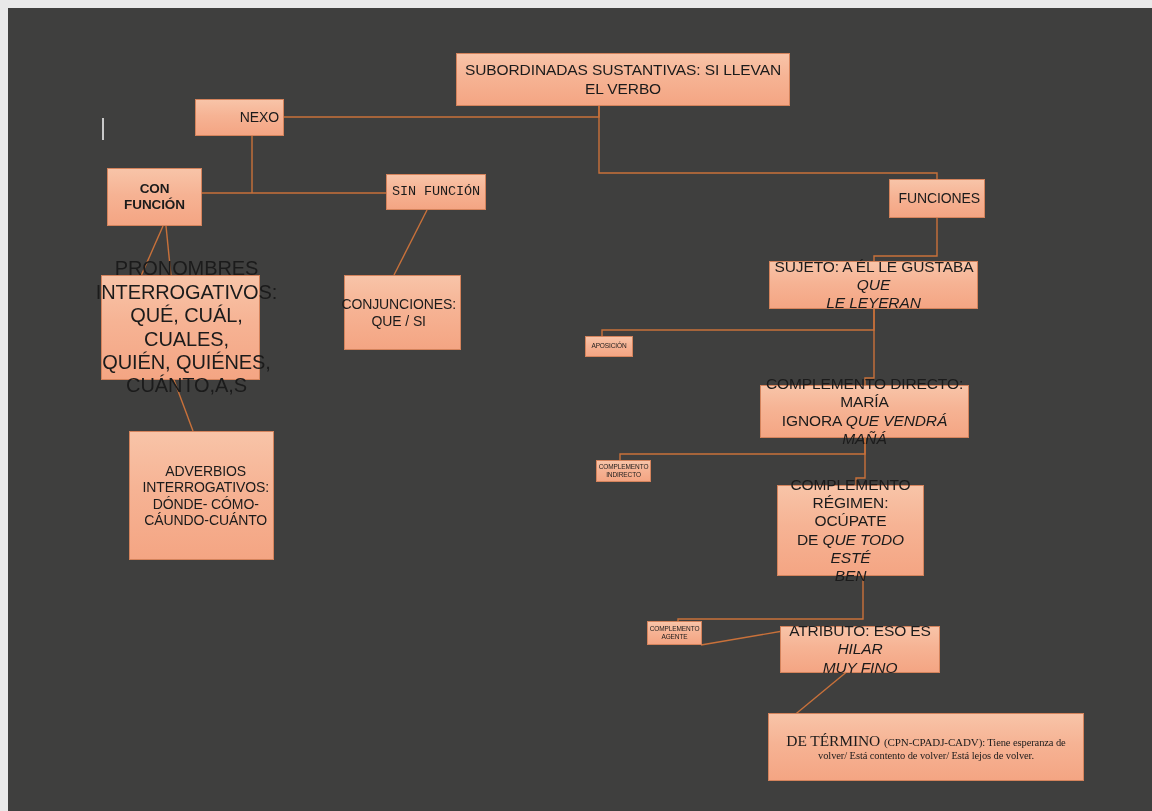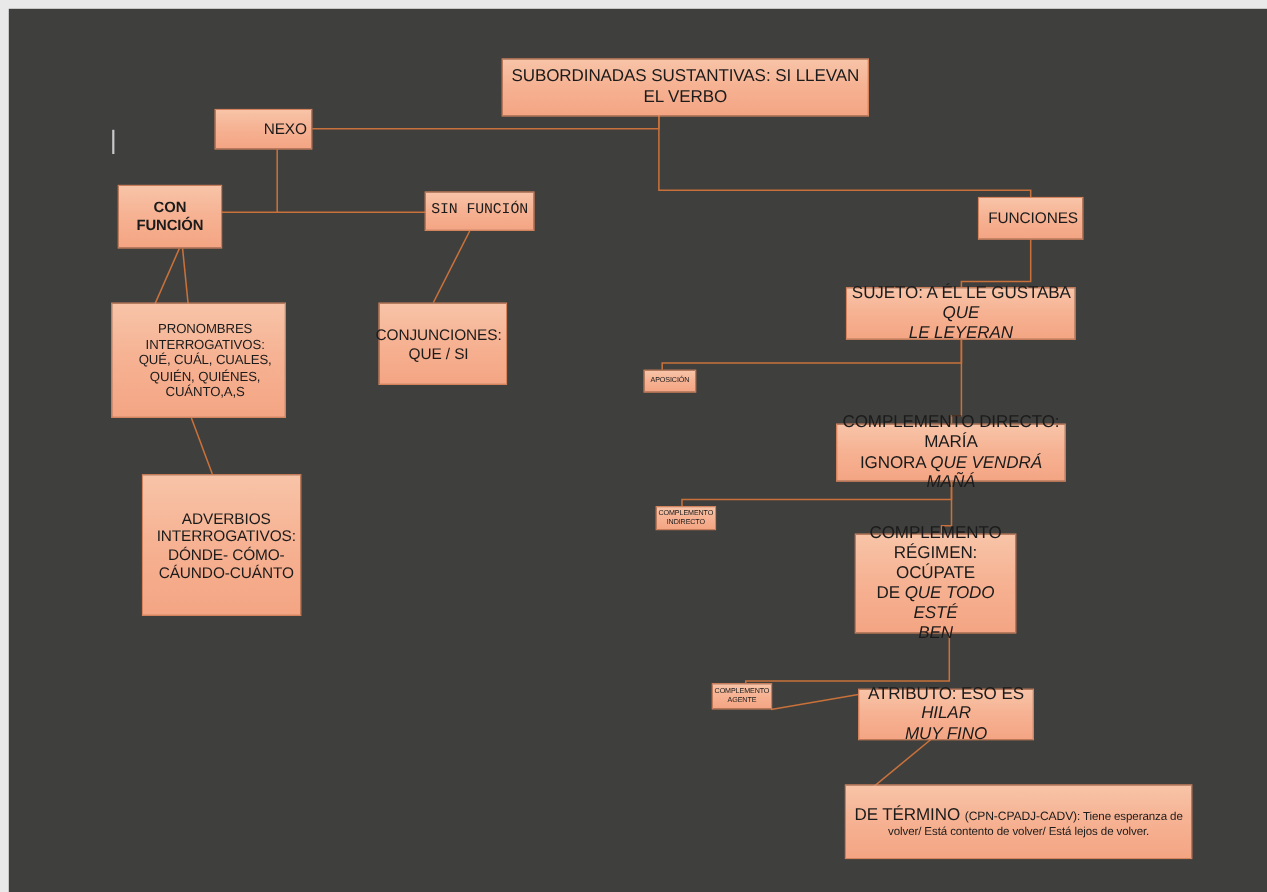--- a/index.html
+++ b/index.html
@@ -44,23 +44,23 @@
     justify-content: center;
     text-align: center;
     line-height: 1.17;
     font-family: "Liberation Sans", sans-serif;
     letter-spacing: -0.1px;
   }
   .node .txt { display: block; padding: 0 4px; }
   .big   { font-size: 15.5px; }
   .med   { font-size: 13.5px; }
   .mid   { font-size: 14px; justify-content: flex-end; }
-  .lg    { font-size: 12px; padding-left: 12px; }
+  .lg    { font-size: 20px; padding-left: 12px; }
   .tiny  { font-size: 6.5px; line-height: 1.25; }
-  .xsm   { font-size: 10.5px; }
+  .xsm   { font-size: 10.5px; font-family: Liberation Serif, serif; }
   .itl   { font-style: italic; }
   .sc    { font-size: 11px; }
   .caret {
     position: absolute;
     width: 1.5px;
     background: #c9c9c9;
   }
 </style>
 </head>
 <body>

